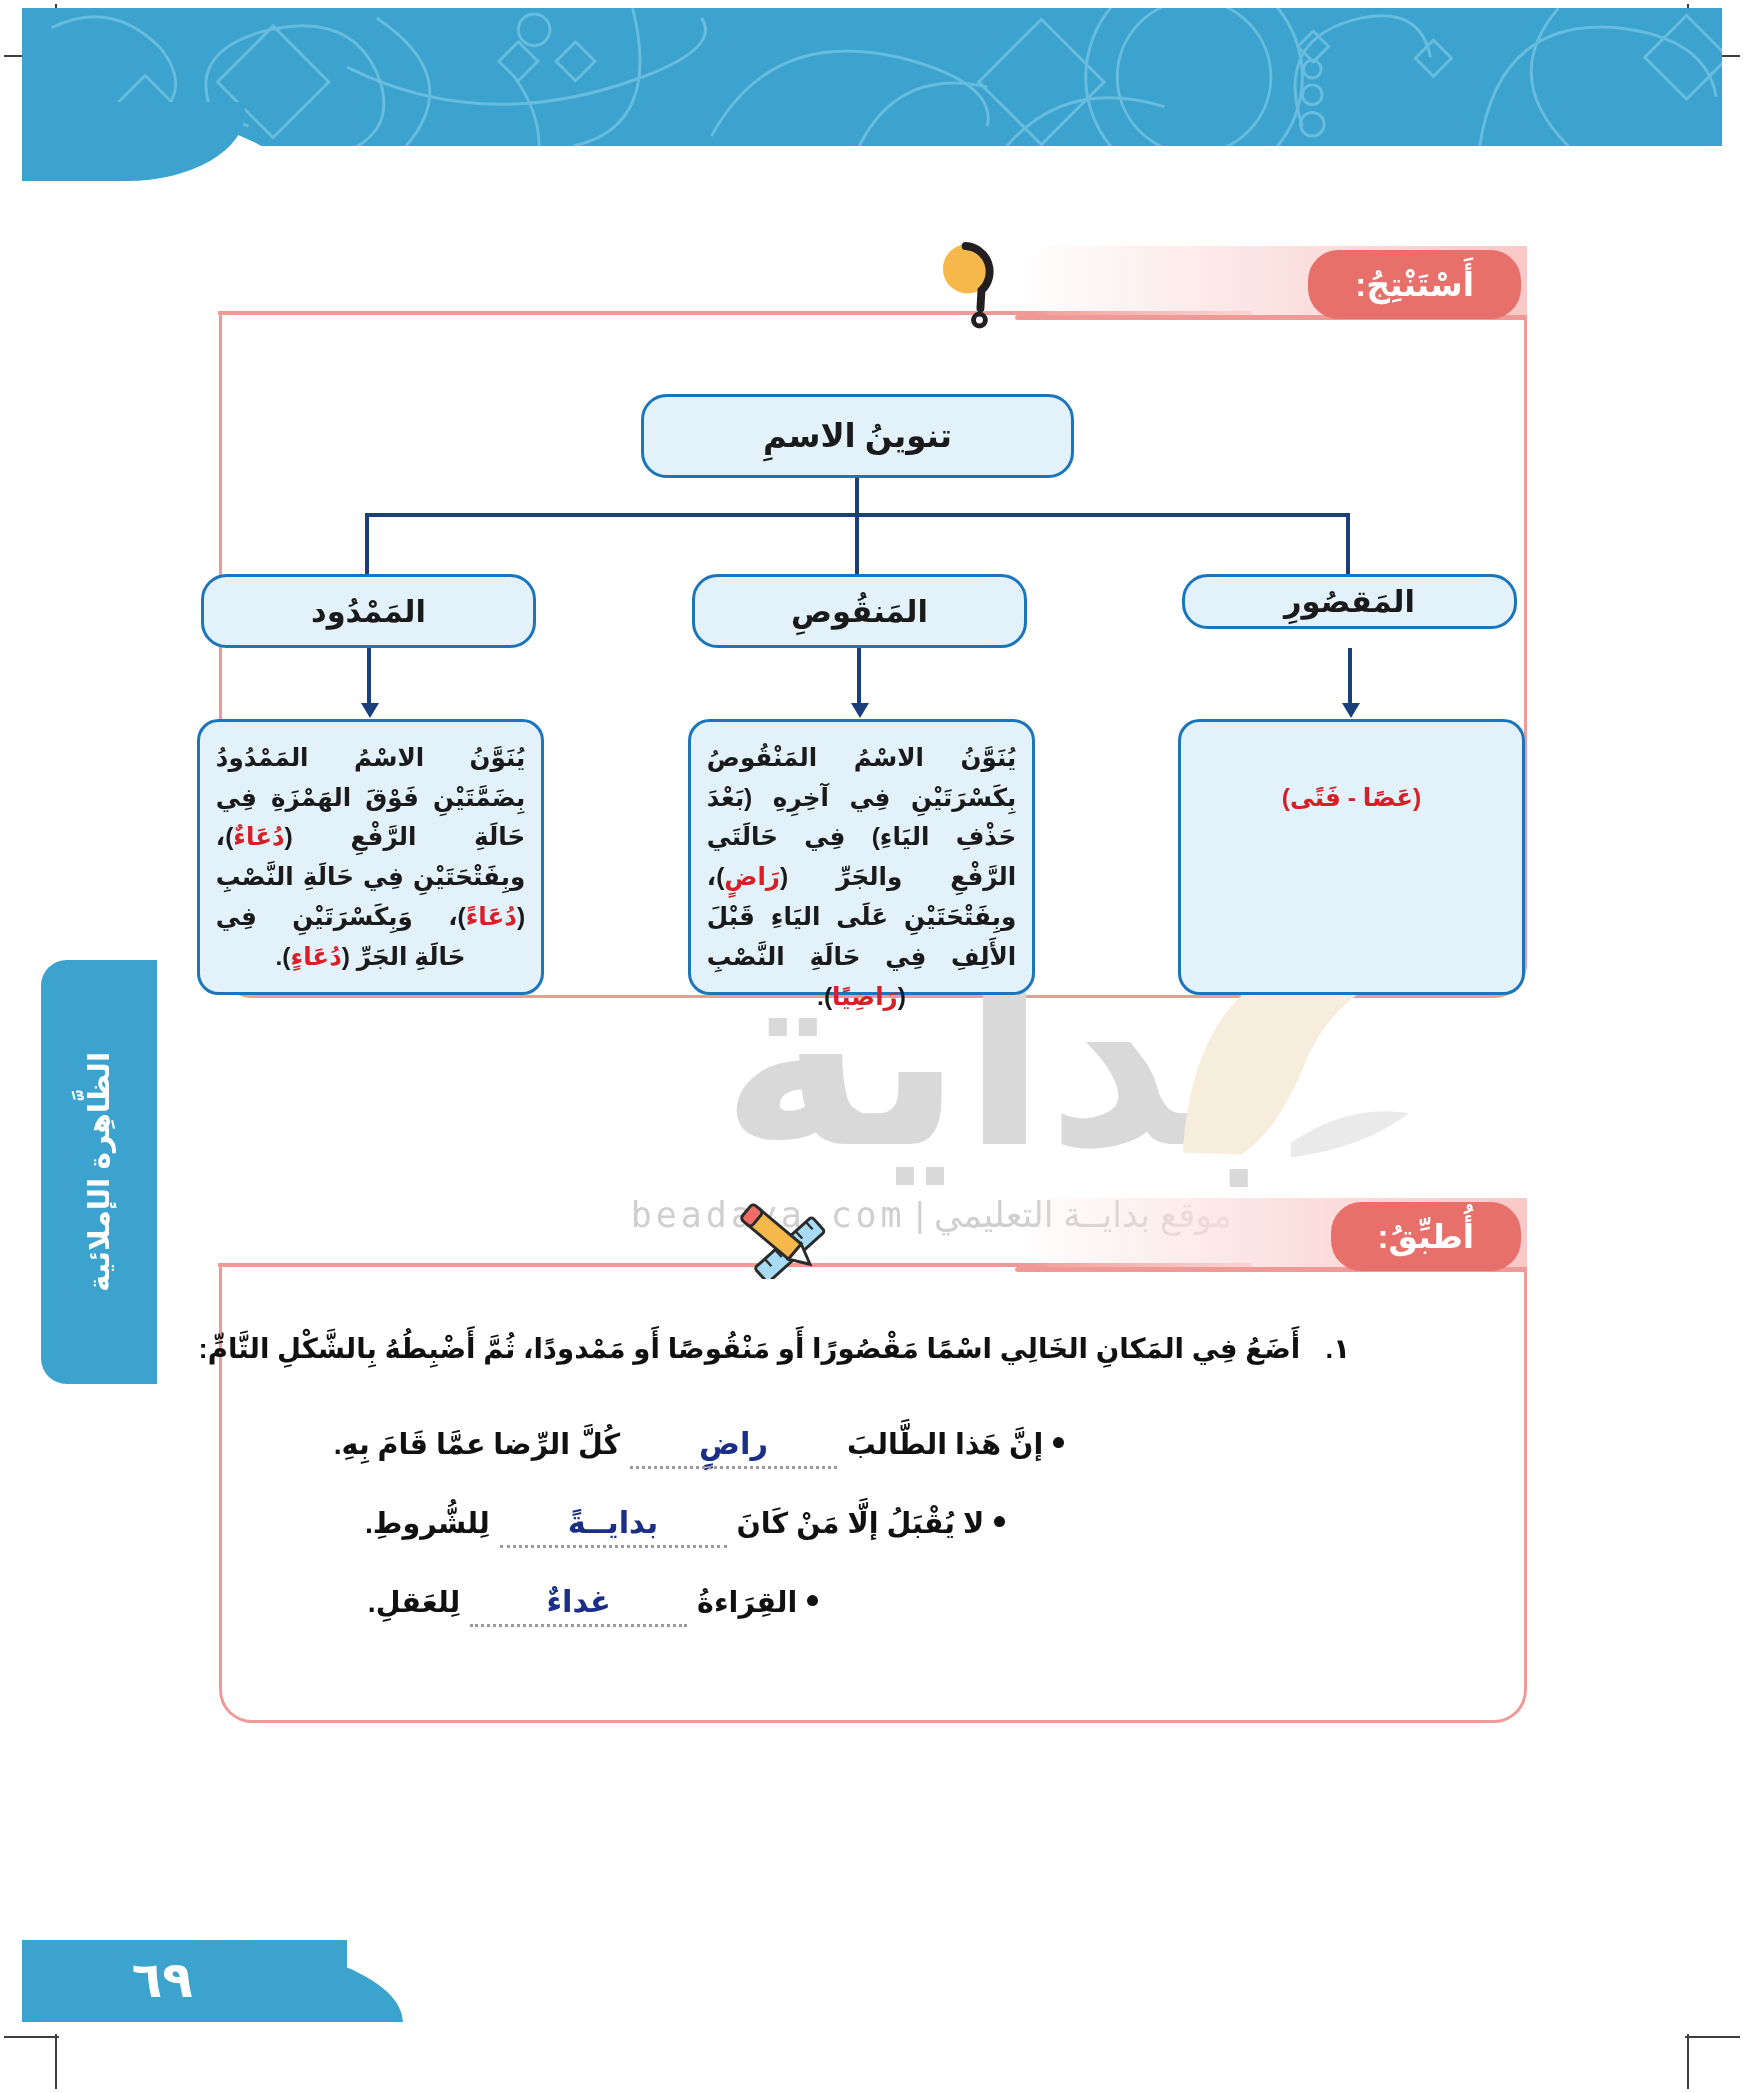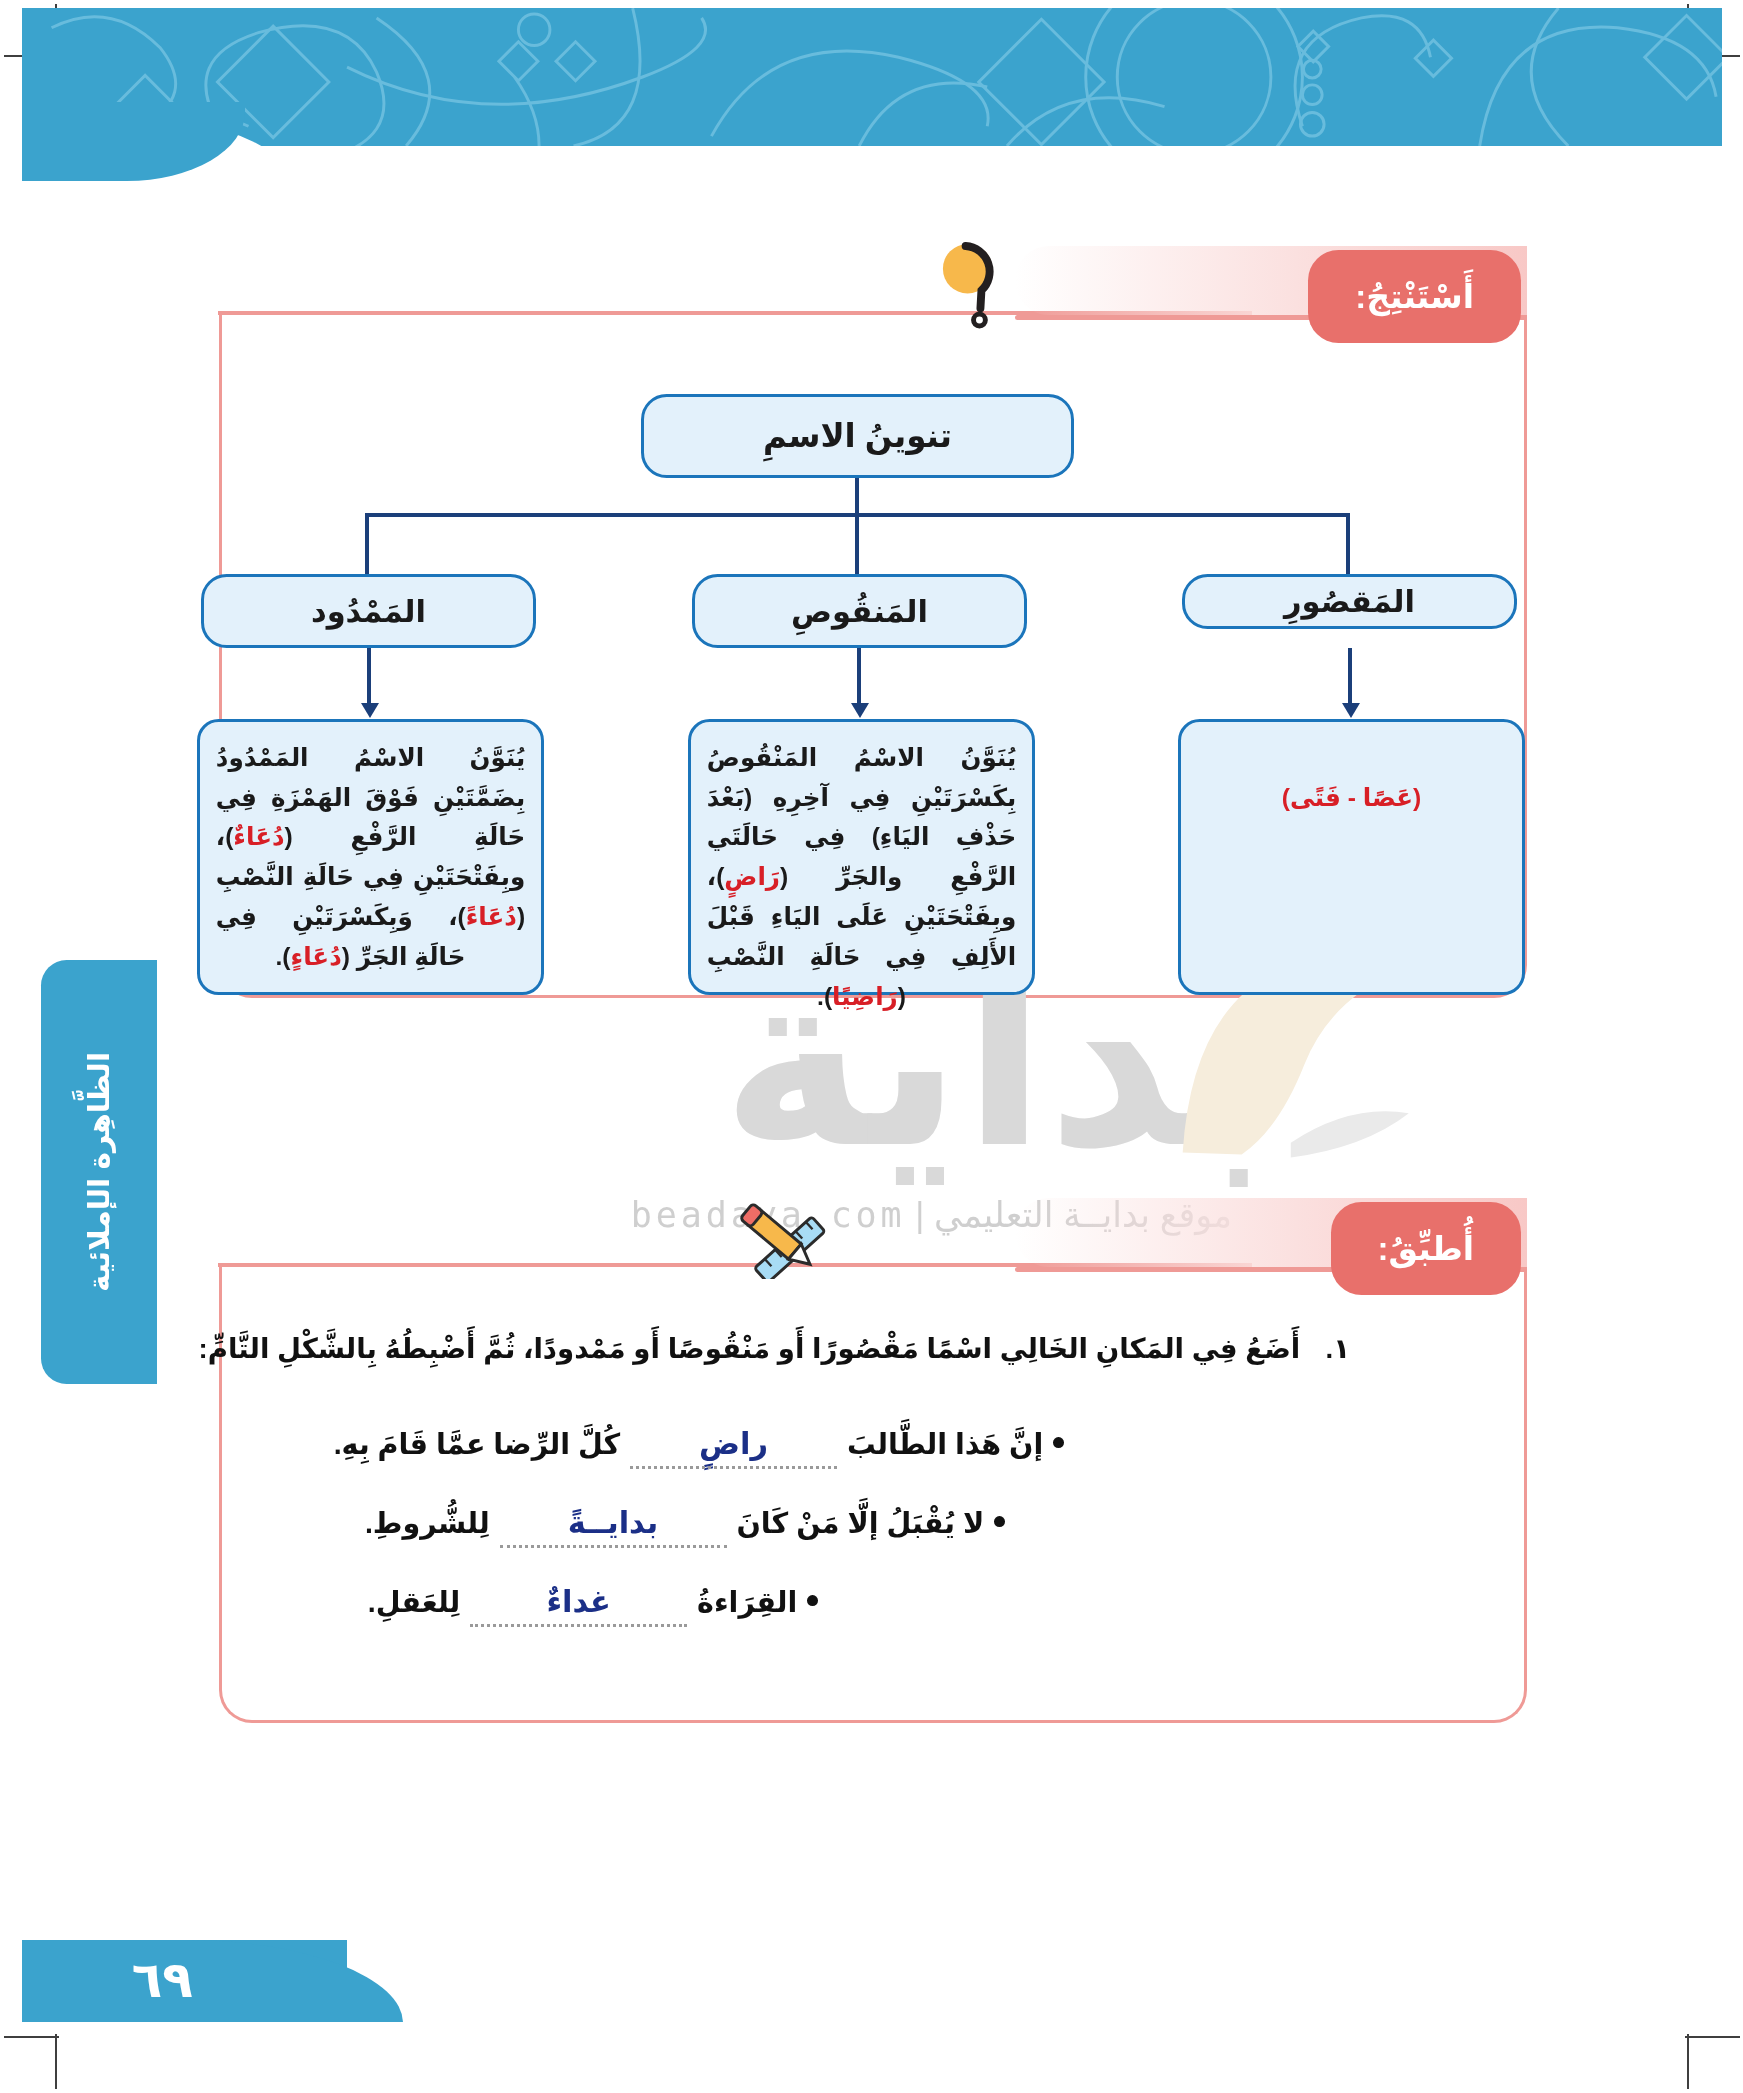--- a/index.html
+++ b/index.html
@@ -180,21 +180,21 @@
   .sec-pill {
     position: absolute;
     right: 5.9px;
     top: 3.9px;
     height: 61px;
     background: #e8706b;
     border-radius: 30.5px;
     display: flex;
     align-items: center;
     justify-content: center;
-    padding: 16px 47px;
+    padding: 4px 47px;
     color: #ffffff;
     font-size: 33px;
     font-weight: 700;
     z-index: 2;
   }
   .sec-underline {
     position: absolute;
     height: 4.9px;
     background: #ef9a96;
     border-radius: 3px;

